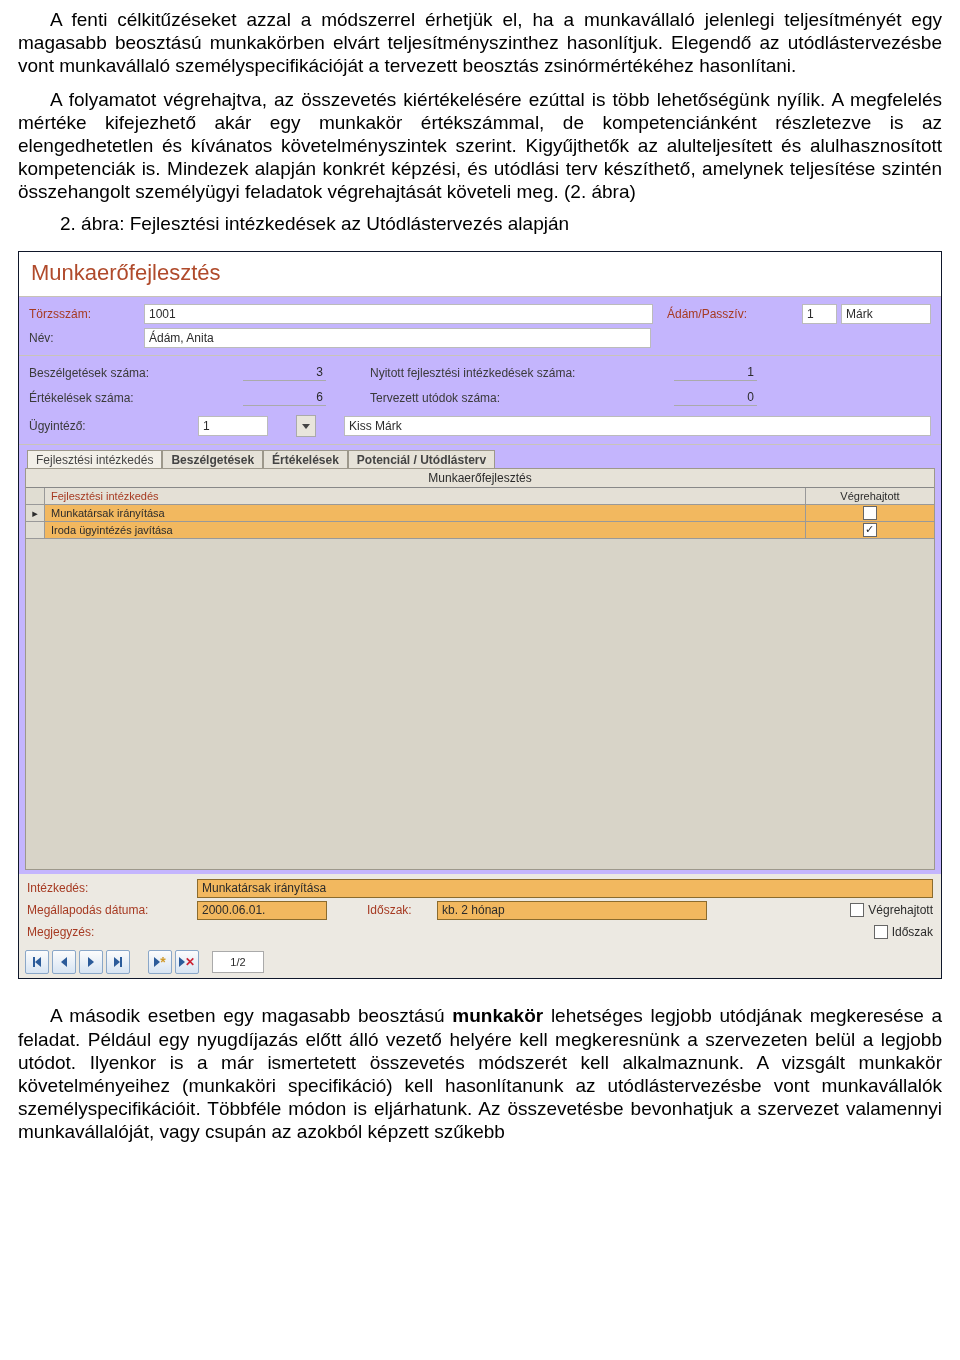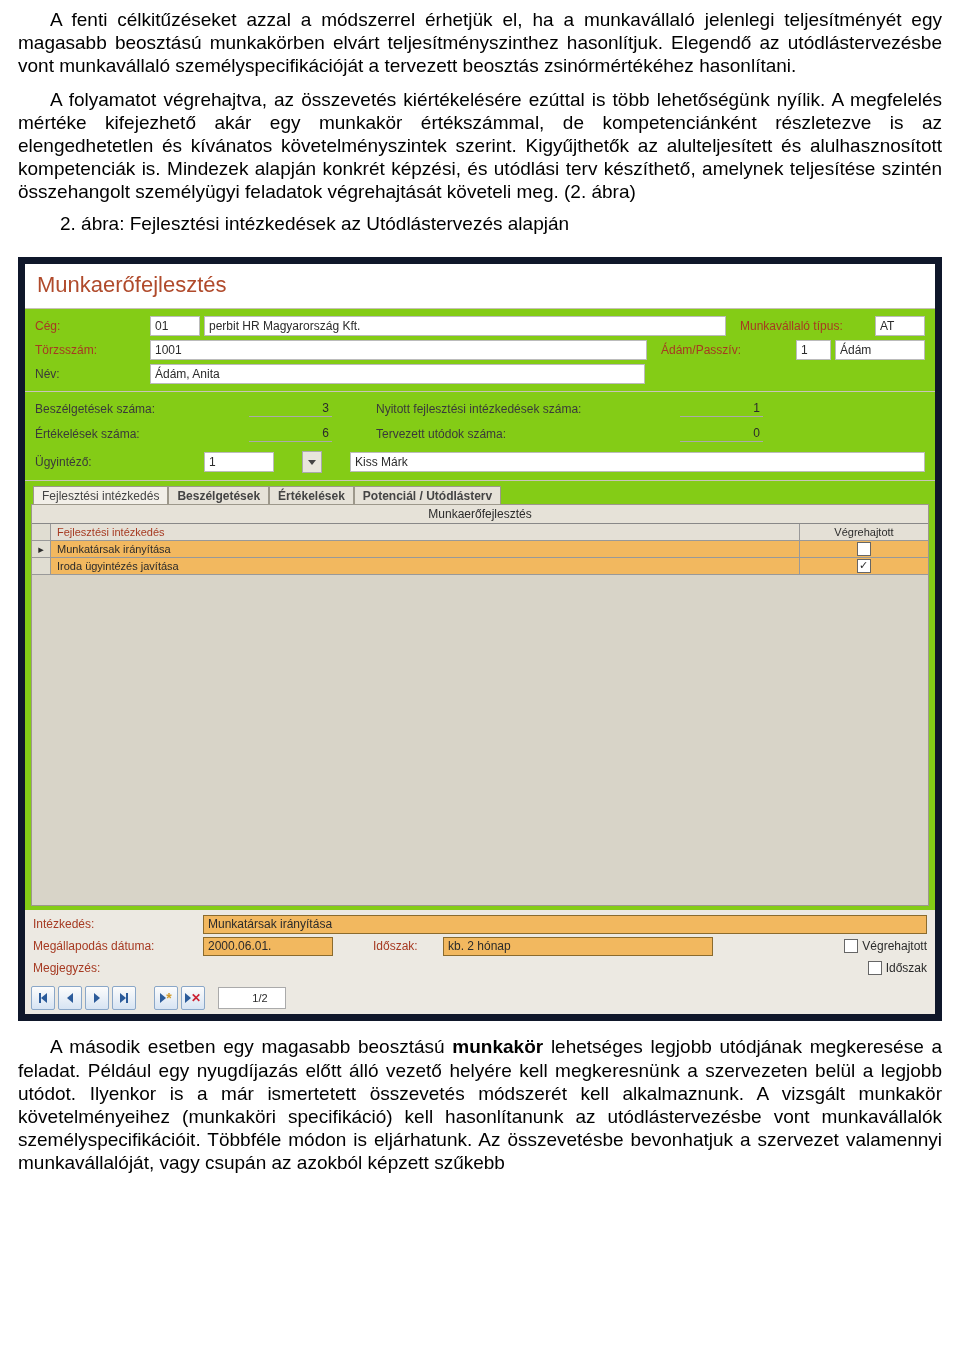--- a/index.html
+++ b/index.html
@@ -13,33 +13,33 @@
   .page {
     padding: 8px 18px 20px 18px;
   }
   .para {
     text-align: justify;
     line-height: 1.22;
     margin: 0 0 10px 0;
   }
   .indent { text-indent: 32px; }
   .caption {
-    margin: 10px 0 22px 42px;
+    margin: 10px 0 16px 42px;
     font-size: 19px;
   }
   b { font-weight: bold; }
 
   
   .ui-wrap {
-    border: 7px solid #0f172a;
-    background: #84cc16;
+    border: 1px solid #0f172a;
+    background: #c4b5fd;
     font-family: Tahoma, Verdana, sans-serif;
     font-size: 12px;
     color: #2b2b2b;
-    margin: 2px 0 14px 0;
+    margin: 2px 0 25px 0;
   }
   .titlebar {
     background: #fff;
     color: #b04a2b;
     font-family: Verdana, Tahoma, sans-serif;
     font-size: 22px;
     padding: 8px 12px 10px 12px;
     border-bottom: 1px solid #c7c2b6;
   }
   .band {
@@ -187,21 +187,20 @@
     display:flex;align-items:center;justify-content:center;
     border-radius:2px;
     color:#2b5b9a;
     font-size:10px;
   }
   .navsep { width:12px; }
   .navcount {
     width:50px;height:20px;border:1px solid #aaa;background:#fff;
     display:flex;align-items:center;justify-content:center;font-size:11px;
     margin-left:10px;
-    padding-left:16px;
   }
   .arrow-left { width:0;height:0;border-top:5px solid transparent;border-bottom:5px solid transparent;border-right:6px solid #2b5b9a;}
   .arrow-right{ width:0;height:0;border-top:5px solid transparent;border-bottom:5px solid transparent;border-left:6px solid #2b5b9a;}
   .bar-first,.bar-last{ display:flex;align-items:center;}
   .bar { width:2px;height:10px;background:#2b5b9a;}
   .plus { color:#d19a2a; font-weight:bold; font-size:14px;}
   .xred { color:#c23; font-weight:bold; font-size:12px;}
 
 </style>
 </head>
@@ -210,32 +209,25 @@
 <div class="page">
   <p class="para indent"><span>A fenti célkitűzéseket azzal a módszerrel érhetjük el, ha a munkavállaló jelenlegi teljesítményét egy magasabb beosztású munkakörben elvárt teljesítményszinthez hasonlítjuk. Elegendő az utódlástervezésbe vont munkavállaló személyspecifikációját a tervezett beosztás zsinórmértékéhez hasonlítani.</span></p>
   <p class="para indent"><span>A folyamatot végrehajtva, az összevetés kiértékelésére ezúttal is több lehetőségünk nyílik. A megfelelés mértéke kifejezhető akár egy munkakör értékszámmal, de kompetenciánként részletezve is az elengedhetetlen és kívánatos követelményszintek szerint. Kigyűjthetők az alulteljesített és alulhasznosított kompetenciák is. Mindezek alapján konkrét képzési, és utódlási terv készíthető, amelynek teljesítése szintén összehangolt személyügyi feladatok végrehajtását követeli meg. (2. ábra)</span></p>
   <div class="caption">2. ábra: Fejlesztési intézkedések az Utódlástervezés alapján</div>
 
   <div class="ui-wrap">
     <div class="titlebar">Munkaerőfejlesztés</div>
 
     <div class="band">
       <div class="row">
-        <div class="lbl"><span>Cég:</span></div>
-        <div class="val" style="width:40px">01</div>
-        <div class="val fill">perbit HR Magyarország Kft.</div>
-        <div class="lbl" style="width:135px;margin-left:10px"><span>Munkavállaló típus:</span></div>
-        <div class="val" style="width:40px">AT</div>
-      </div>
-      <div class="row">
         <div class="lbl"><span>Törzsszám:</span></div>
         <div class="val fill">1001</div>
         <div class="lbl" style="width:135px;margin-left:10px"><span>Ádám/Passzív:</span></div>
         <div class="val" style="width:25px">1</div>
-        <div class="val" style="width:80px">Ádám</div>
+        <div class="val" style="width:80px">Márk</div>
       </div>
       <div class="row">
         <div class="lbl lbl-dark"><span>Név:</span></div>
         <div class="val fill">Ádám, Anita</div>
         <div style="width:280px"></div>
       </div>
     </div>
 
     <div class="band counts">
       <div class="row">

